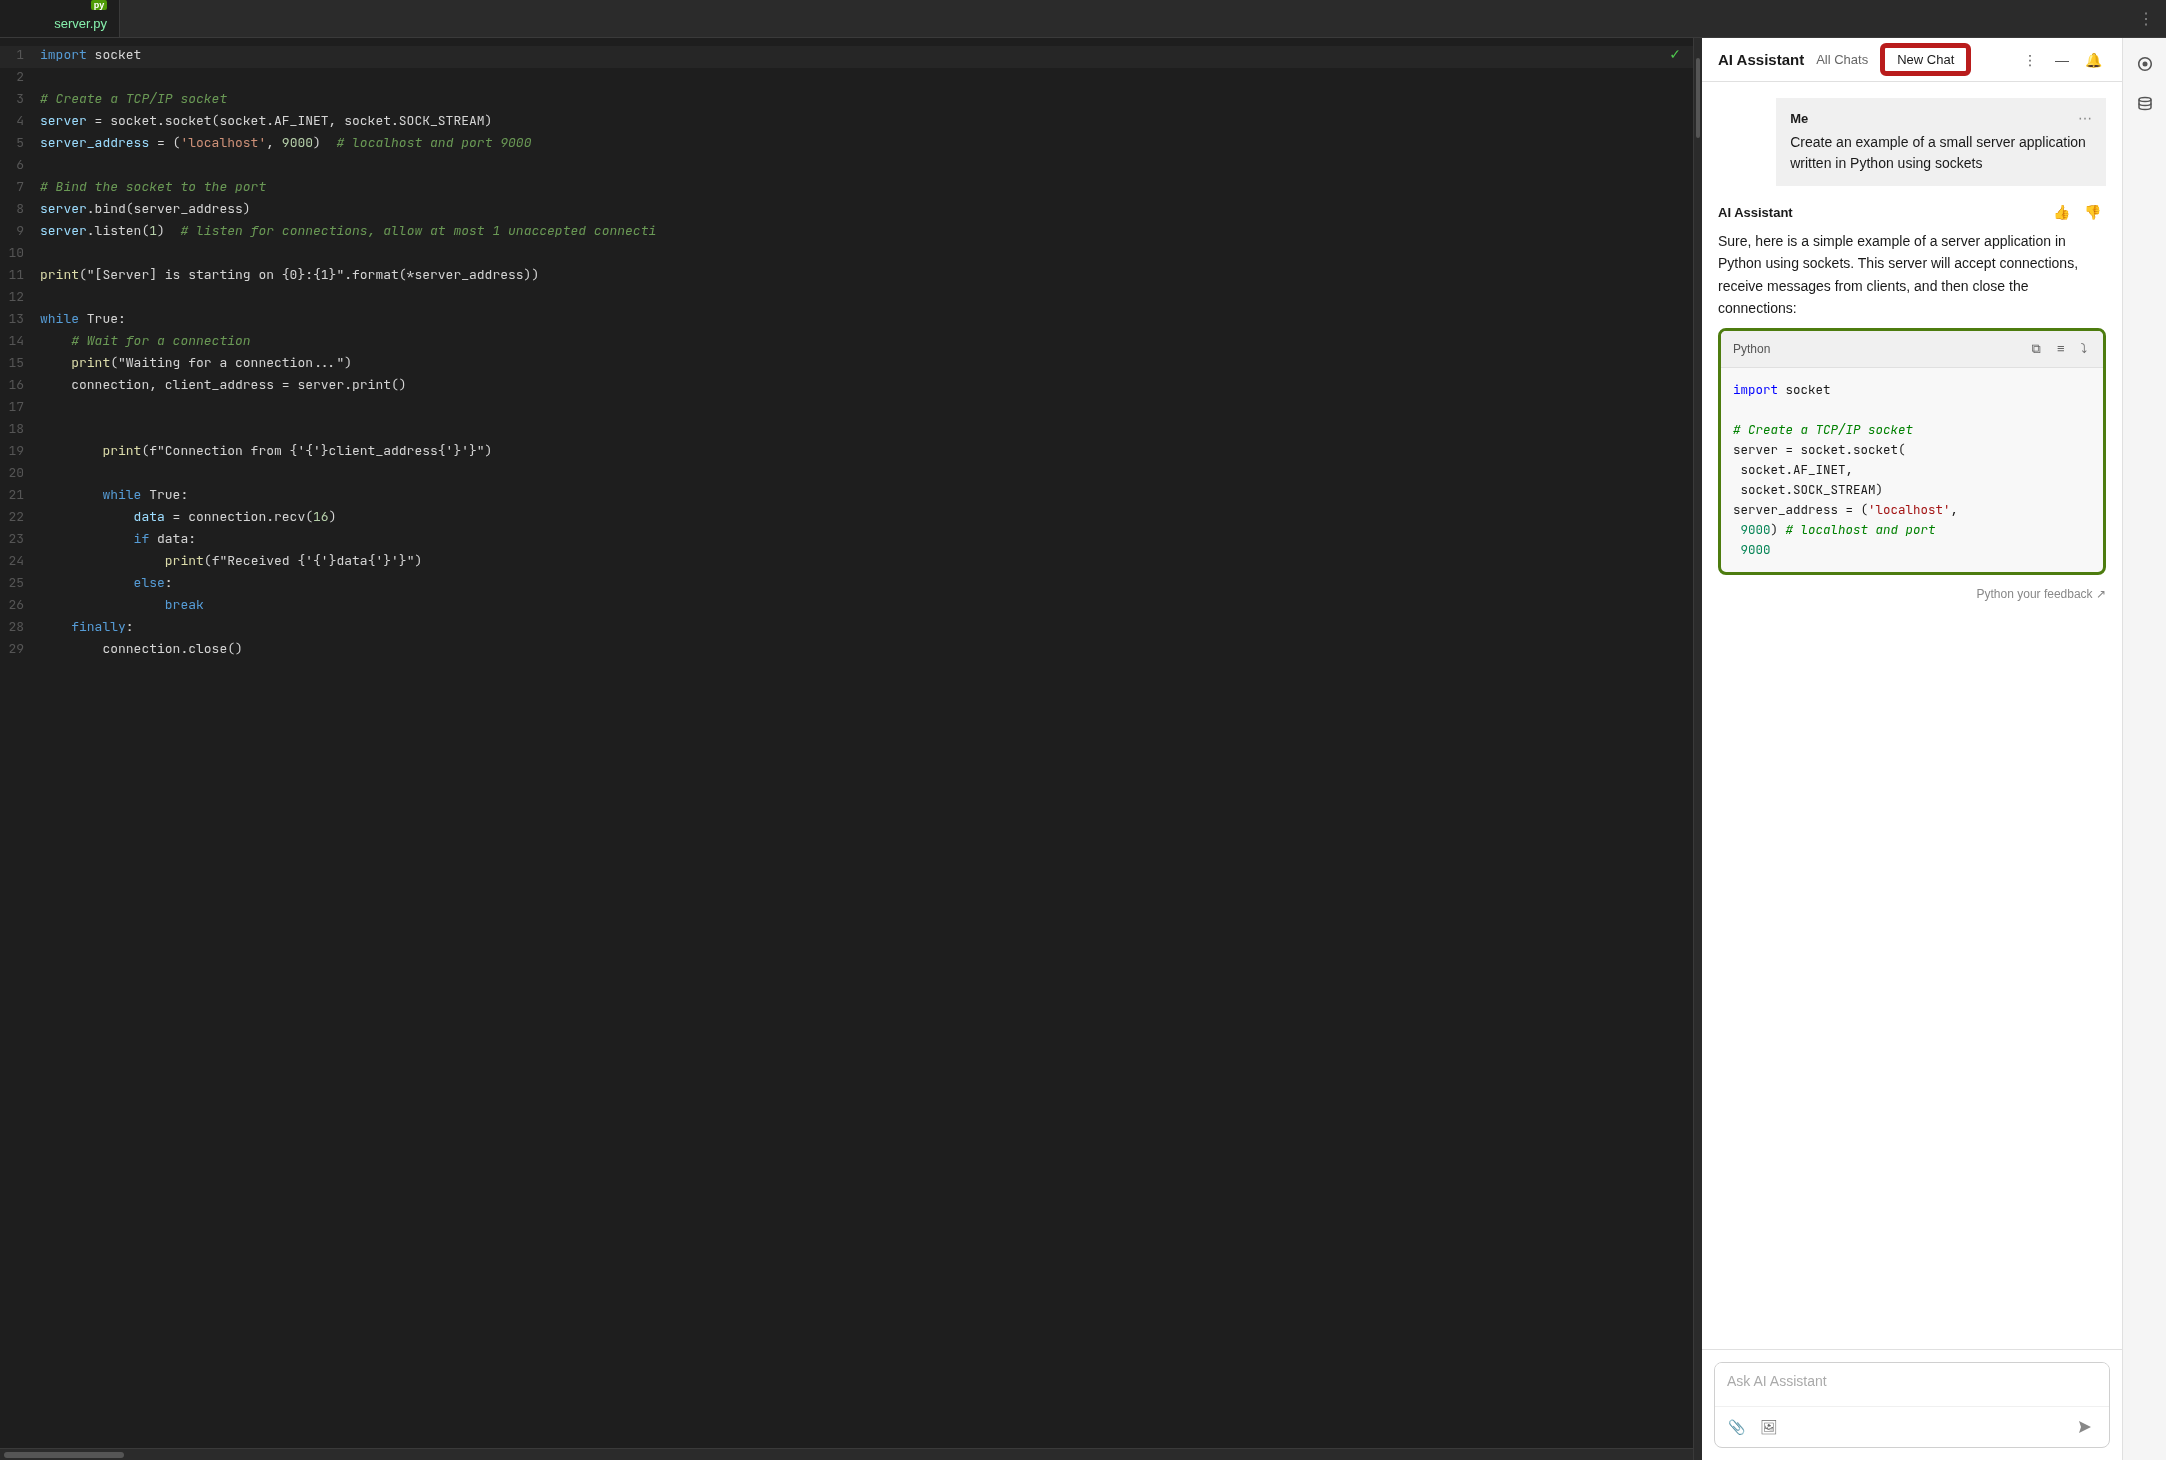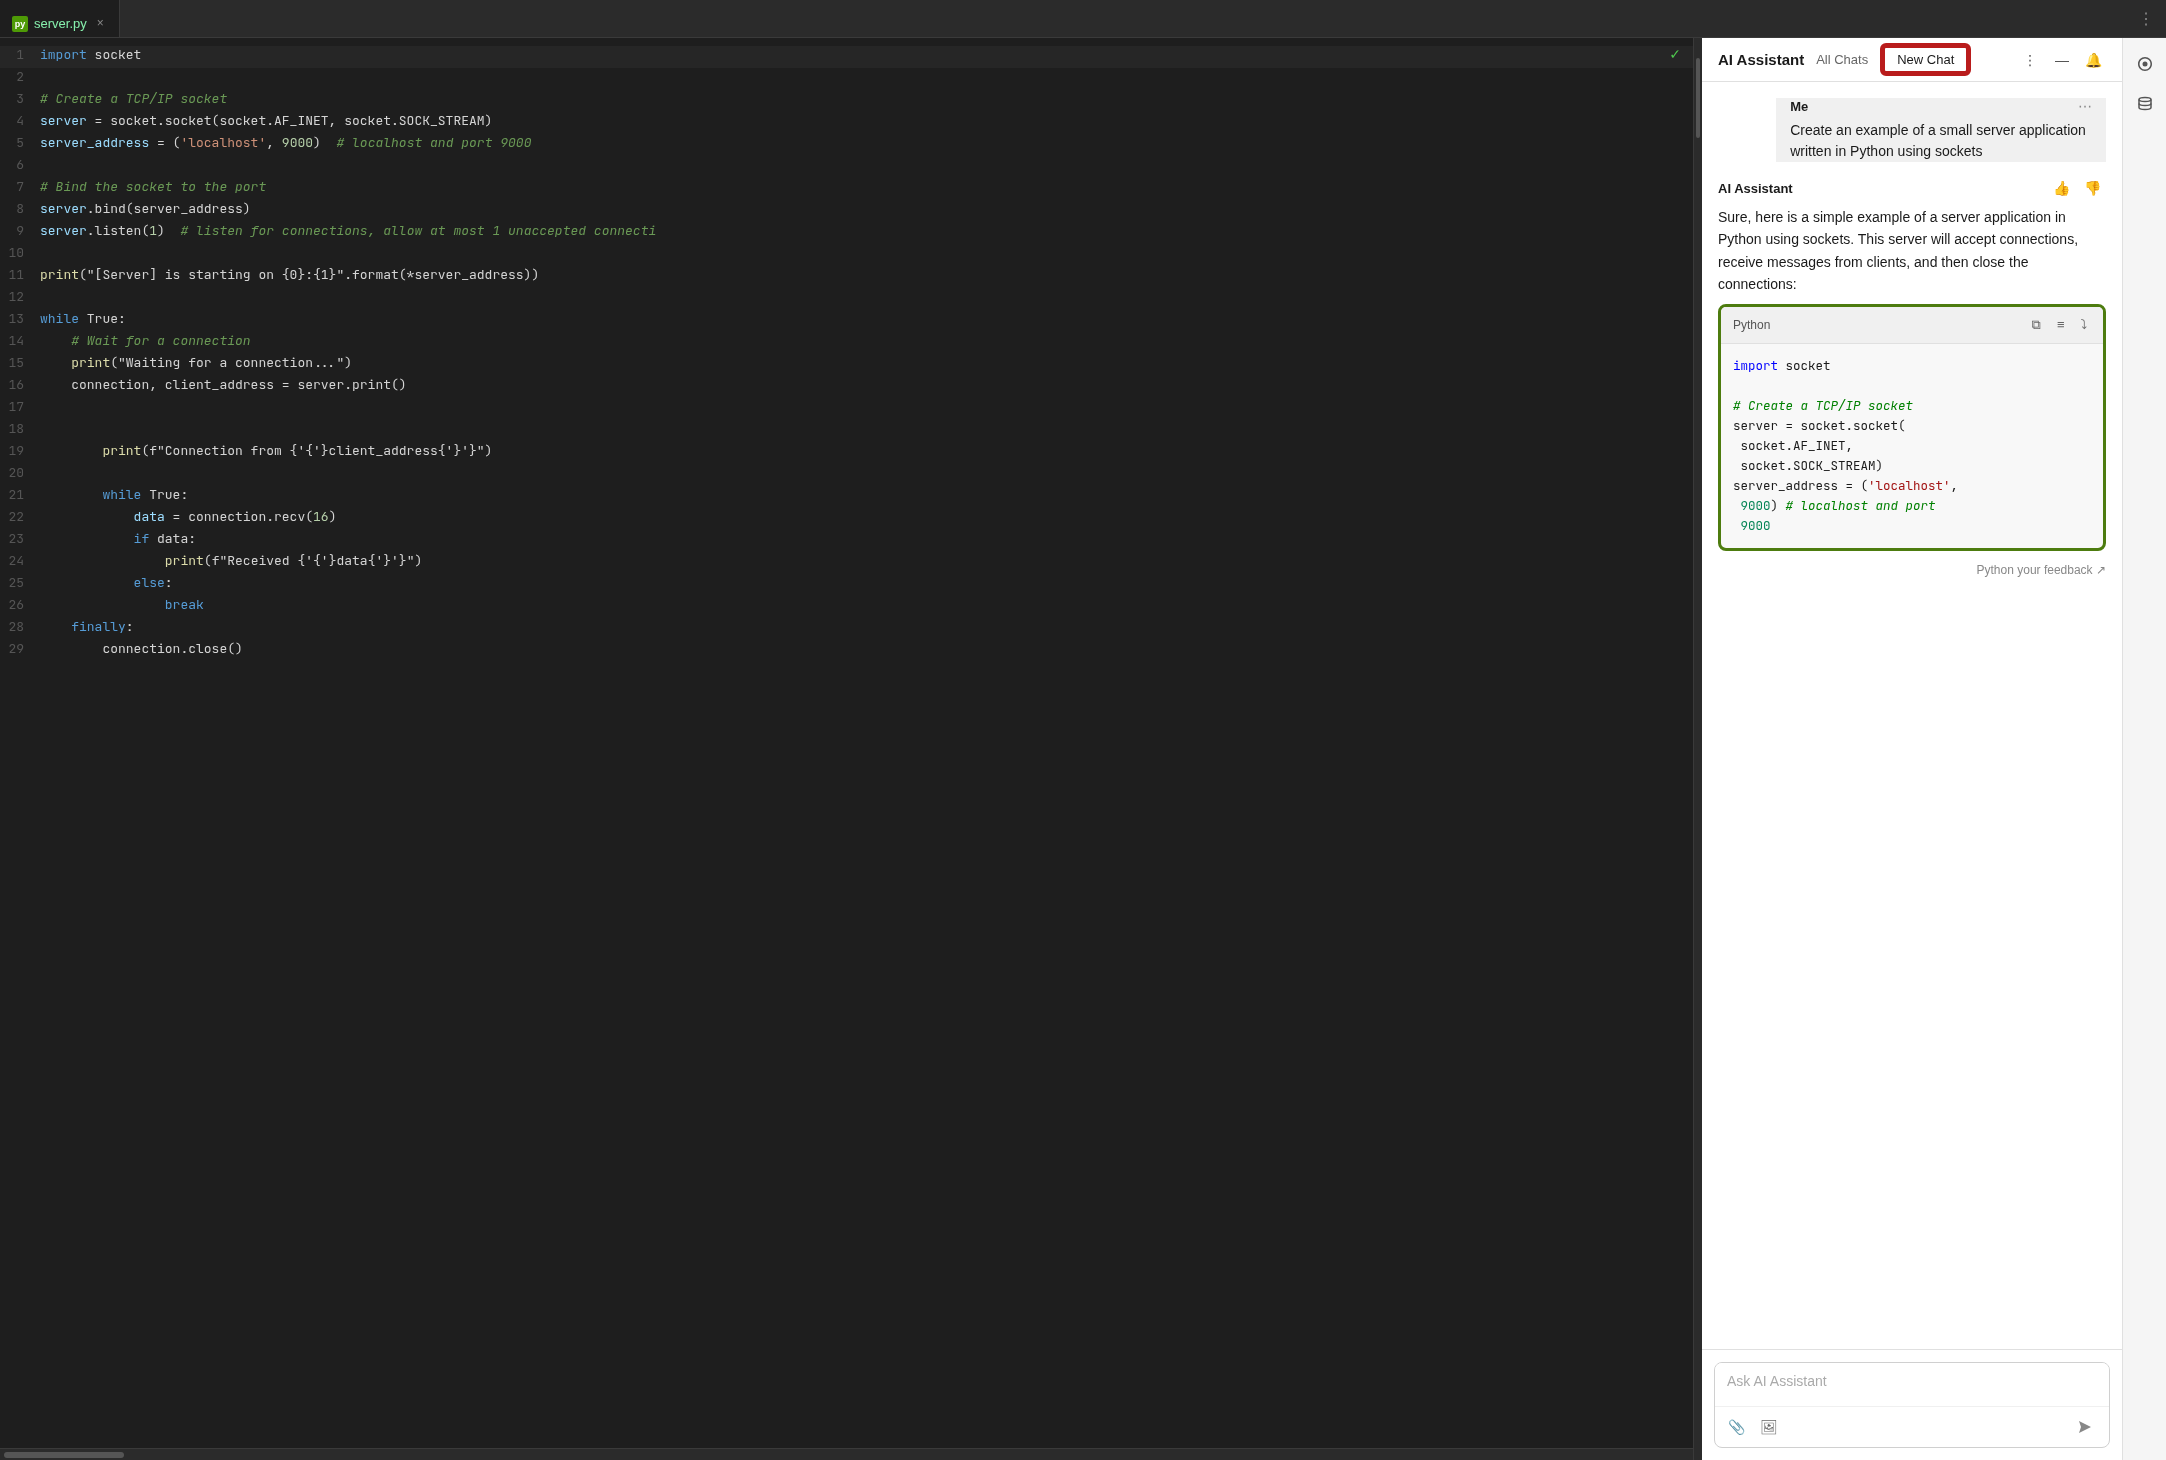--- a/index.html
+++ b/index.html
@@ -17,27 +17,28 @@
     .tab-bar {
       background: #2b2b2b;
       display: flex;
       align-items: center;
       height: 38px;
       border-bottom: 1px solid #3a3a3a;
       flex-shrink: 0;
     }
     .tab {
       display: flex;
-      align-items: flex-start;
-      padding: 16px 12px;
+      align-items: flex-end;
+      padding: 0 12px;
       height: 100%;
       background: #1e1e1e;
       border-right: 1px solid #3a3a3a;
       gap: 6px;
       min-width: 120px;
+      flex-direction: column;
     }
     .tab-icon {
       width: 16px;
       height: 16px;
       background: #4e9a06;
       border-radius: 2px;
       display: flex;
       align-items: center;
       justify-content: center;
       font-size: 9px;
@@ -217,21 +218,21 @@
     .ai-messages::-webkit-scrollbar-thumb { background: #ccc; border-radius: 3px; }
 
     
     .user-message-wrapper {
       display: flex;
       justify-content: flex-end;
     }
     .user-message {
       background: #f0f0f0;
       border-radius: 0;
-      padding: 0 14px;
+      padding: 12px 14px;
       max-width: 85%;
       position: relative;
     }
     .user-message-header {
       display: flex;
       align-items: center;
       justify-content: space-between;
       margin-bottom: 6px;
     }
     .user-name {

